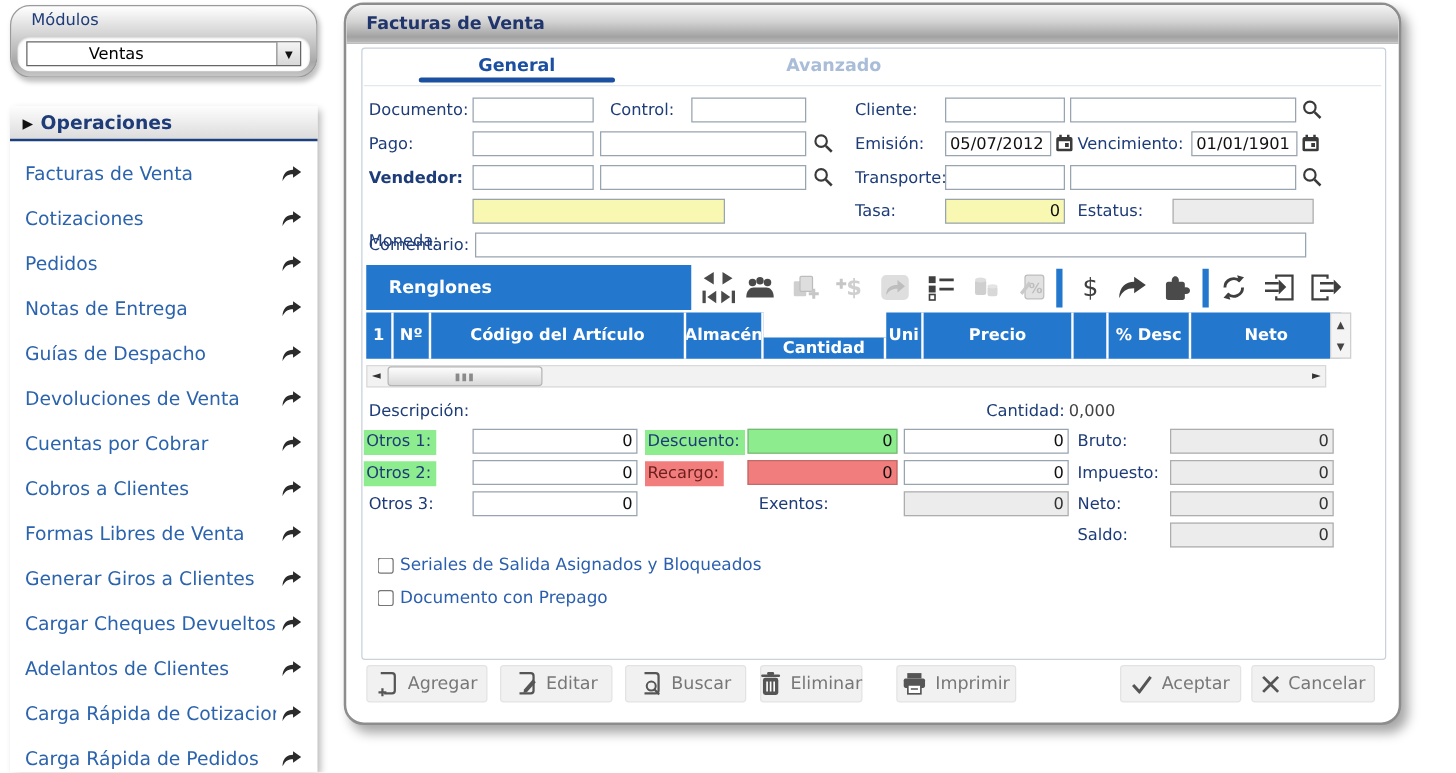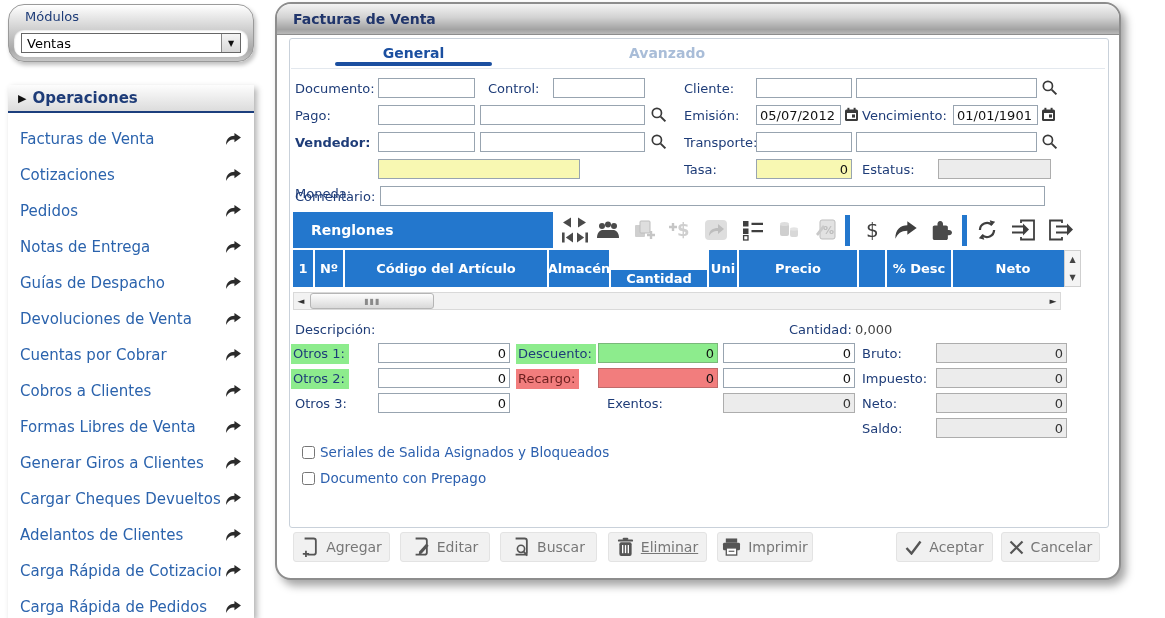--- a/index.html
+++ b/index.html
@@ -6,21 +6,21 @@
   body{width:1165px;height:618px;background:#fff;font-family:"DejaVu Sans",sans-serif;position:relative;overflow:hidden;}
   
   .modules-panel{position:absolute;left:8px;top:4px;width:246px;height:58px;border-radius:16px;
     background:linear-gradient(180deg,#ffffff 0%,#d9d9d9 35%,#a8a8a8 80%,#c6c6c6 100%);
     border:1px solid #9a9a9a;box-shadow:2px 3px 4px rgba(0,0,0,.25);box-sizing:border-box;}
   .modules-title{position:absolute;left:16px;top:4px;font-size:13px;font-weight:normal;color:#1e3c78;}
   .modules-inner{position:absolute;left:5px;right:5px;top:24px;height:28px;background:#fff;border-radius:10px;
     box-shadow:inset 0 1px 2px rgba(0,0,0,.25);}
   .combo{position:absolute;left:7px;top:4px;right:7px;height:20px;border:1px solid #666;background:#fff;
     display:flex;align-items:center;box-sizing:border-box;cursor:default;}
-  .combo-text{flex:1;font-size:13px;color:#000;padding-left:5px;}
+  .combo-text{flex:1;font-size:13px;color:#000;padding-left:5px;margin-left:44px;}
   .combo-btn{width:18px;height:18px;background:linear-gradient(#f4f4f4,#d8d8d8);border-left:1px solid #888;
     display:flex;align-items:center;justify-content:center;font-size:8px;color:#111;}
   .ops-panel{position:absolute;left:8px;top:85px;width:246px;height:533px;background:#fff;
     box-shadow:3px 3px 6px rgba(0,0,0,.3);}
   .ops-header{height:26px;background:linear-gradient(#fdfdfd,#dcdcdc);border-bottom:2px solid #1c3f7d;
     display:flex;align-items:center;padding-left:10px;}
   .ops-tri{color:#111;font-size:11px;margin-right:6px;}
   .ops-title{font-size:15px;font-weight:bold;color:#1e3c78;}
   .ops-list{padding-top:8px;}
   .ops-item{height:36px;display:flex;align-items:center;justify-content:space-between;
@@ -440,21 +440,21 @@
     <span>Editar</span>
   </div>
   <div class="btn" style="left:223px;width:97px;">
     <svg width="18" height="21" viewBox="0 0 20 23">
         <path d="M4 1.5 h10 a2.5 2.5 0 0 1 2.5 2.5 v13 a2.5 2.5 0 0 1 -2.5 2.5 h-10" fill="none" stroke="#555" stroke-width="2"></path>
         <circle cx="10" cy="13" r="4" fill="none" stroke="#555" stroke-width="1.8"></circle>
         <line x1="13" y1="16" x2="17" y2="20.5" stroke="#555" stroke-width="2"></line>
       </svg>
     <span>Buscar</span>
   </div>
-  <div class="btn" style="left:331px;width:99px;text-decoration:underline;">
+  <div class="btn" style="left:331px;width:82px;">
     <svg width="17" height="20" viewBox="0 0 18 21">
         <rect x="2.5" y="5.5" width="13" height="14.5" rx="2" fill="#555"></rect>
         <rect x="1" y="2.6" width="16" height="2.2" rx="1" fill="#555"></rect>
         <rect x="6" y="0.6" width="6" height="2.6" rx="1.2" fill="#555"></rect>
         <line x1="6" y1="8.5" x2="6" y2="17" stroke="#fff" stroke-width="1.4"></line>
         <line x1="9" y1="8.5" x2="9" y2="17" stroke="#fff" stroke-width="1.4"></line>
         <line x1="12" y1="8.5" x2="12" y2="17" stroke="#fff" stroke-width="1.4"></line>
       </svg>
     <span>Eliminar</span>
   </div>

